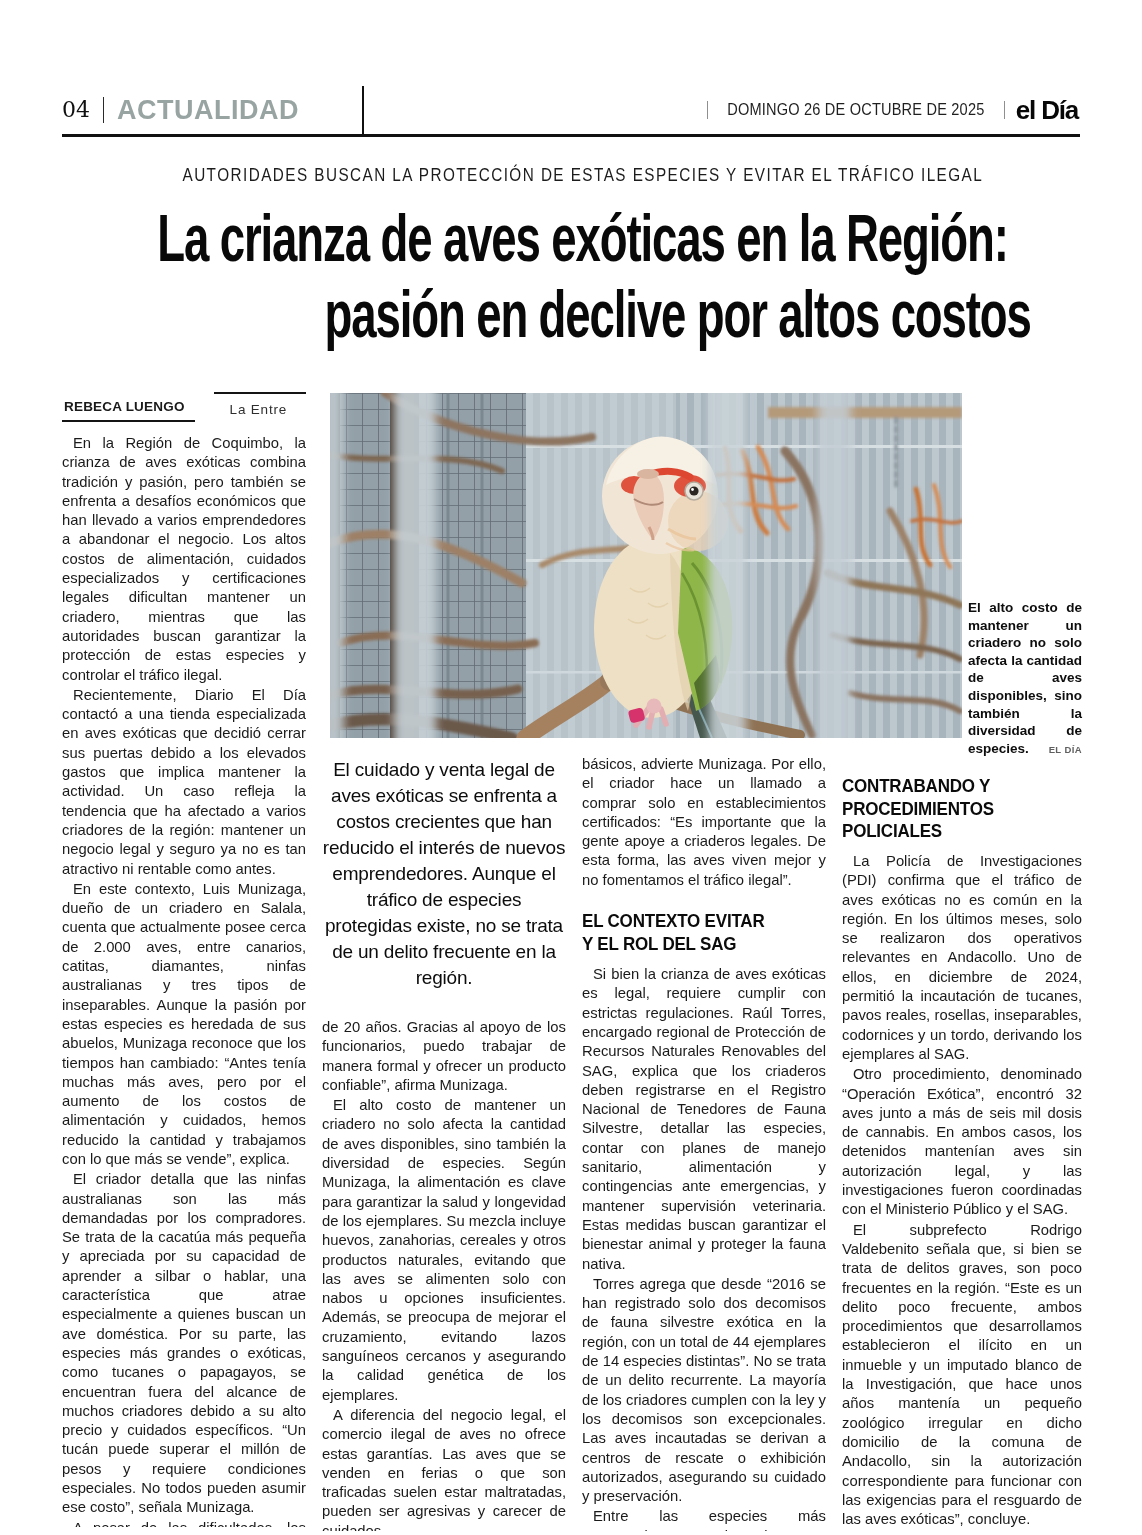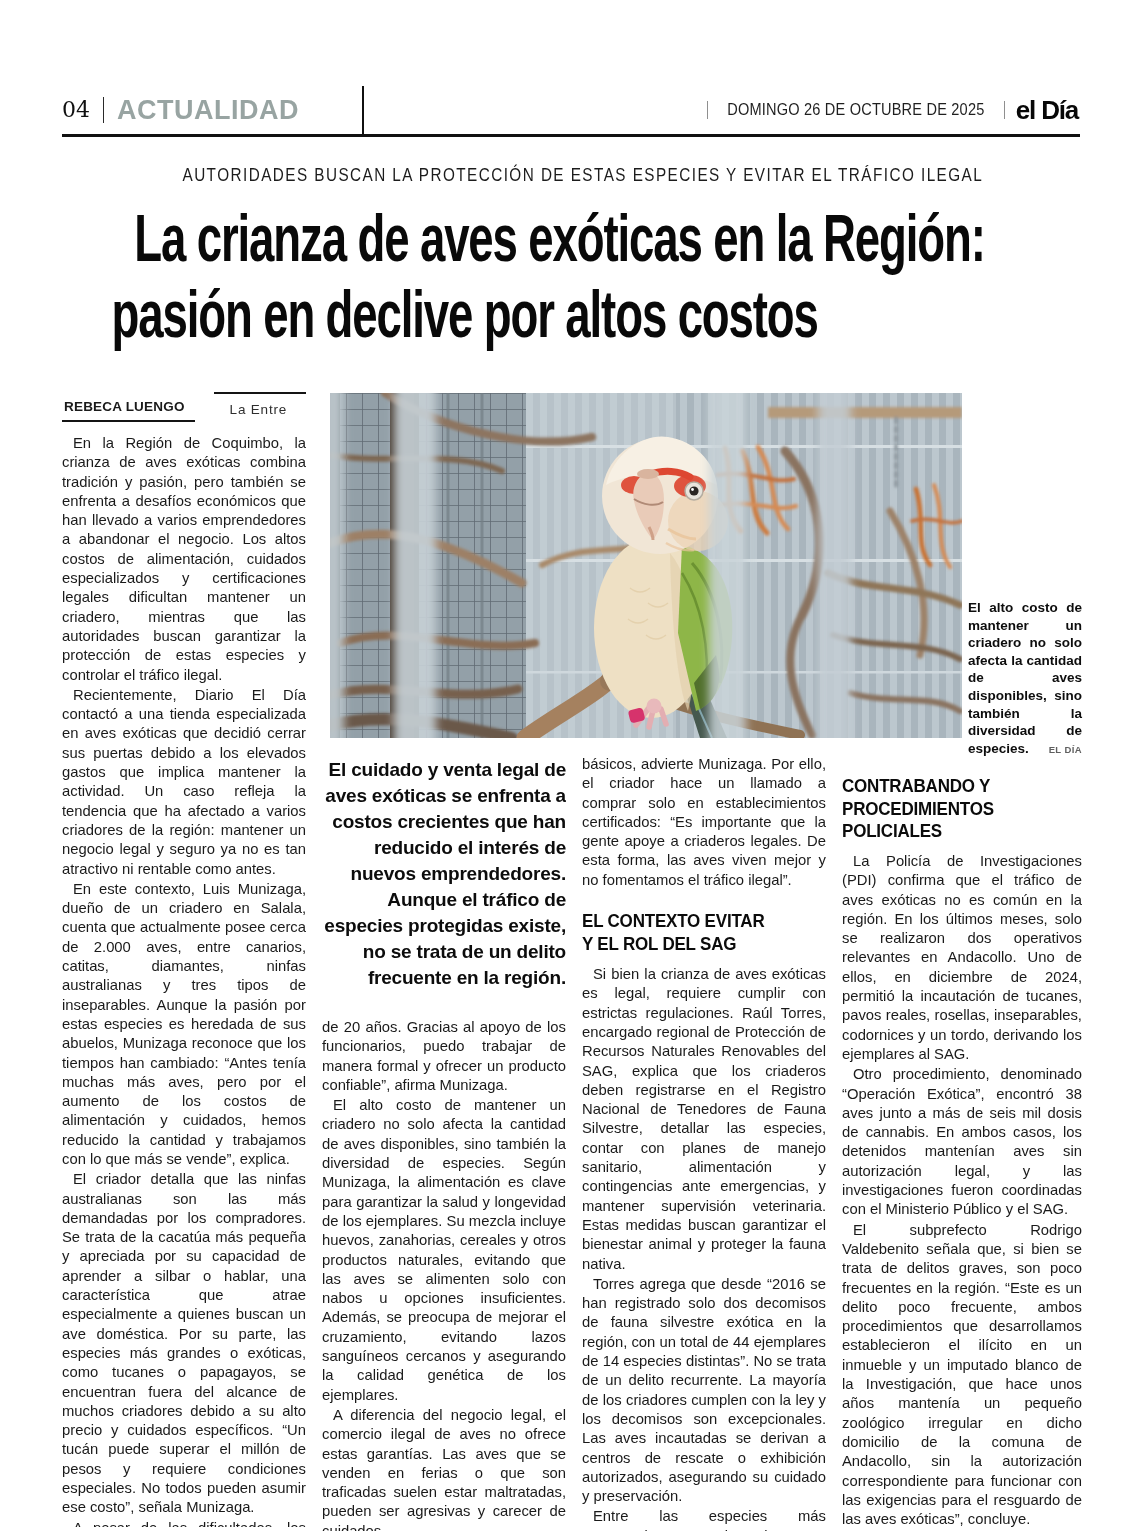--- a/index.html
+++ b/index.html
@@ -17,40 +17,40 @@
   .section-name{font-size:27px;font-weight:800;color:#98a4a2;letter-spacing:.5px;line-height:1;
     transform:scaleY(1.04);}
   .header-right{margin-left:auto;display:flex;align-items:center;gap:11px;padding-right:2px;padding-left:40px;}
   .sep-bar{width:1px;height:18px;background:#8f8f8f;}
   .edition-date{font-size:15.5px;color:#1f1f1f;letter-spacing:.2px;transform:scale(.94,1.08);white-space:nowrap;}
   .masthead{font-size:26px;font-weight:800;letter-spacing:-1.2px;color:#070707;line-height:1;}
   
   .kicker{position:absolute;left:12px;top:165px;width:100%;text-align:center;
     font-size:17px;color:#1c1c1c;white-space:nowrap;}
   .kicker span{display:inline-block;letter-spacing:1.6px;transform:scale(.9,1.12);}
-  .headline{position:absolute;left:0;top:201px;width:100%;text-align:left;
+  .headline{position:absolute;left:0;top:201px;width:100%;text-align:right;
     font-weight:bold;color:#090909;line-height:76px;font-size:60px;}
   .headline .hl-line{display:block;white-space:nowrap;}
   .headline .hl-line>span{display:inline-block;transform:scale(.76,1.1);letter-spacing:-1.5px;}
   
   .col{position:absolute;width:244px;font-size:14.8px;line-height:19.3px;text-align:justify;overflow:hidden;}
   .col p{margin:0 0 1px 0;text-indent:11px;}
   .col .cont p:first-child{text-indent:0;}
   #col1{left:62px;top:392px;height:1135px;}
   #col2{left:322px;top:755px;height:776px;}
   #col3{left:582px;top:755px;height:776px;}
   #col4{left:842px;top:755px;height:776px;width:240px;}
   
   .byline{display:flex;align-items:flex-start;margin-bottom:15px;height:27px;font-size:13.5px;}
   .byline-author{font-weight:bold;letter-spacing:.2px;border-bottom:2px solid #141414;
     padding:5px 10px 4px 2px;white-space:nowrap;}
   .byline-slash{width:14px;border-right:1.5px solid #141414;transform:skewX(-28deg);margin:0 2px;}
   .byline-location{flex:1;border-top:2px solid #141414;padding:6px 0 0 16px;color:#2e2e2e;letter-spacing:.8px;}
   
-  .pullquote{font-weight:bold;font-size:19px;line-height:26px;text-align:right;
+  .pullquote{font-weight:normal;font-size:19px;line-height:26px;text-align:center;
     letter-spacing:-.2px;margin:2px 0 27px 0;color:#0c0c0c;text-indent:0;}
   
   .subhead{font-weight:bold;font-size:17px;line-height:22px;margin:20px 0 11px 0;
     color:#0b0b0b;letter-spacing:-.2px;transform:scaleY(1.04);transform-origin:left top;}
   
   .photo{position:absolute;left:330px;top:393px;width:632px;height:345px;overflow:hidden;}
   .photo svg{display:block;}
   .caption{position:absolute;left:968px;top:599px;width:114px;
     font-size:13.5px;font-weight:bold;line-height:17.6px;text-align:justify;color:#0d0d0d;}
   .caption-credit{display:block;text-align:right;font-size:9.5px;color:#5f5f5f;
@@ -245,18 +245,18 @@
       </div>
   </div>
 
   <div class="col" id="col4">
     <div class="subhead">
       <div>CONTRABANDO Y</div>
       <div>PROCEDIMIENTOS POLICIALES</div>
     </div>
     <div>
         <p>La Policía de Investigaciones (PDI) confirma que el tráfico de aves exóticas no es común en la región. En los últimos meses, solo se realizaron dos operativos relevantes en Andacollo. Uno de ellos, en diciembre de 2024, permitió la incautación de tucanes, pavos reales, rosellas, inseparables, codornices y un tordo, derivando los ejemplares al SAG.</p>
-        <p>Otro procedimiento, denominado “Operación Exótica”, encontró 38 aves junto a más de seis mil dosis de cannabis. En ambos casos, los detenidos mantenían aves sin autorización legal, y las investigaciones fueron coordinadas con el Ministerio Público y el SAG.</p>
+        <p>Otro procedimiento, denominado “Operación Exótica”, encontró 32 aves junto a más de seis mil dosis de cannabis. En ambos casos, los detenidos mantenían aves sin autorización legal, y las investigaciones fueron coordinadas con el Ministerio Público y el SAG.</p>
         <p>El subprefecto Rodrigo Valdebenito señala que, si bien se trata de delitos graves, son poco frecuentes en la región. “Este es un delito poco frecuente, ambos procedimientos que desarrollamos establecieron el ilícito en un inmueble y un imputado blanco de la Investigación, que hace unos años mantenía un pequeño zoológico irregular en dicho domicilio de la comuna de Andacollo, sin la autorización correspondiente para funcionar con las exigencias para el resguardo de las aves exóticas”, concluye.</p>
       </div>
   </div>
 
 </div>
 
 </body></html>

